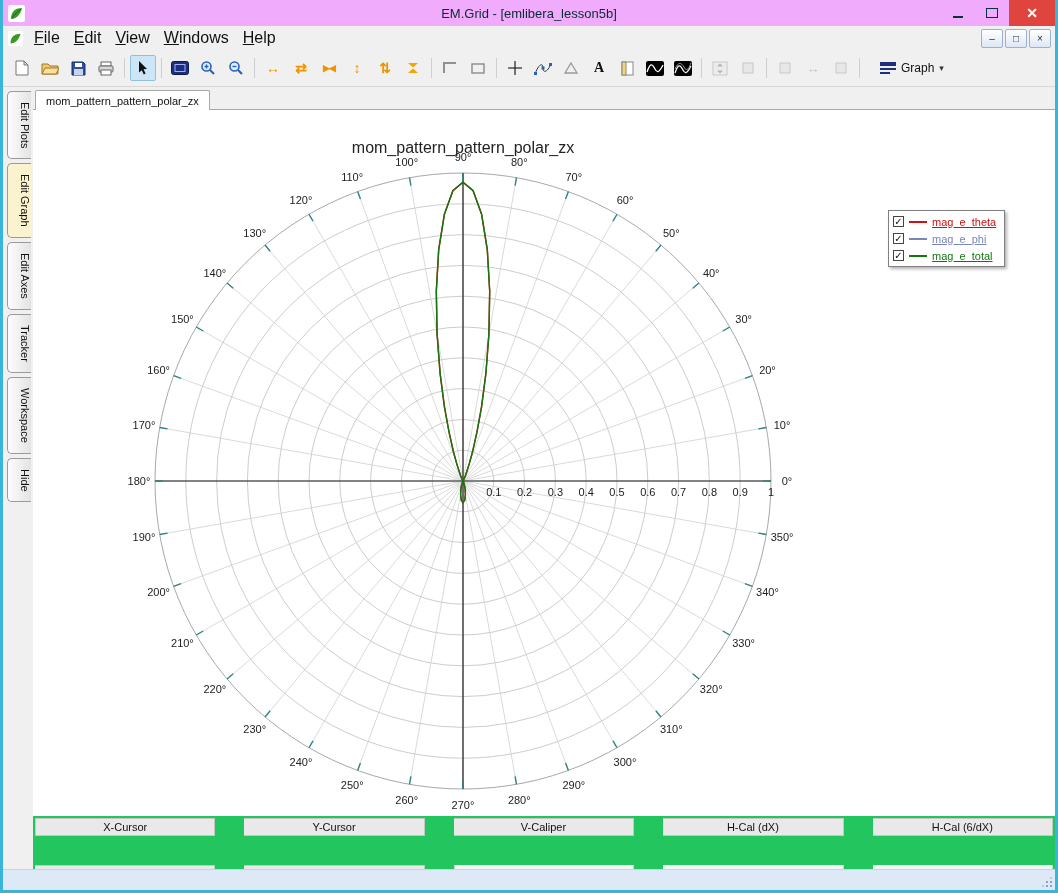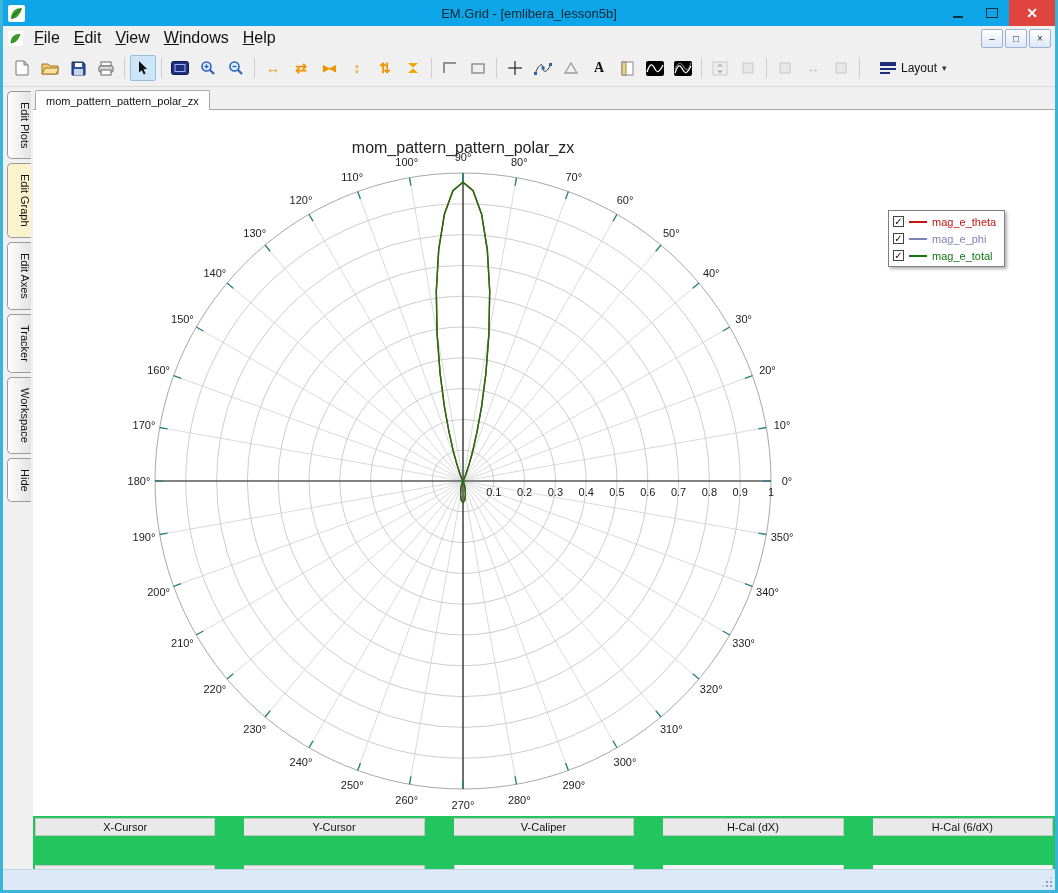--- a/index.html
+++ b/index.html
@@ -1,19 +1,19 @@
 <!DOCTYPE html>
 <html><head>
 <meta charset="utf-8">
 <style>
   html,body{margin:0;padding:0;background:#fff;font-family:"Liberation Sans",sans-serif;}
   .window{width:1058px;height:893px;box-sizing:border-box;border:3px solid #3ab5da;border-top:none;
           display:flex;flex-direction:column;background:#f0f0f0;overflow:hidden;}
   
-  .titlebar{height:26px;background:#0ea5e9;position:relative;display:flex;align-items:center;flex:0 0 auto;}
+  .titlebar{height:26px;background:#f0abfc;position:relative;display:flex;align-items:center;flex:0 0 auto;}
   .app-icon{margin-left:5px;display:flex;}
   .title-text{position:absolute;left:0;right:0;text-align:center;font-size:13px;color:#0a2a33;pointer-events:none;}
   .title-btns{position:absolute;right:0;top:0;height:100%;display:flex;}
   .tbtn{width:34px;height:100%;display:flex;align-items:center;justify-content:center;color:#07323d;}
   .tbtn.close{width:46px;background:#e0443f;color:#fff;font-size:14px;font-weight:bold;}
   .ico-min{width:10px;border-bottom:2px solid #07323d;height:7px;}
   .ico-max{width:10px;height:8px;border:1.5px solid #07323d;}
   
   .menubar{height:24px;display:flex;align-items:center;padding:0 3px;position:relative;flex:0 0 auto;background:#f0f0f0;}
   .menu-logo{display:flex;margin:0 4px 0 2px;}
@@ -46,21 +46,21 @@
   .doc-tab{font-size:11px;color:#111;padding:4px 10px 3px;background:#fff;border:1px solid #a8a8a8;border-bottom:none;
            border-radius:2px 2px 0 0;margin-bottom:-1px;}
   .plot-area{position:relative;height:706px;background:#fff;flex:0 0 auto;}
   #polar-svg{position:absolute;left:0;top:0;}
   #polar-svg text{font-family:"Liberation Sans",sans-serif;}
   .legend{position:absolute;left:855px;top:100px;background:#fff;border:1px solid #808080;
           box-shadow:2px 2px 3px rgba(0,0,0,.3);padding:3px 8px 3px 4px;display:flex;flex-direction:column;gap:2px;}
   .lg-row{display:flex;align-items:center;gap:5px;height:15px;}
   .lg-cb{width:11px;height:11px;box-sizing:border-box;border:1px solid #444;background:#fff;font-size:10px;line-height:9px;text-align:center;color:#111;}
   .lg-line{width:18px;height:0;border-top:2px solid #000;}
-  .lg-label{font-size:11px;}
+  .lg-label{font-size:11px;text-decoration:underline;}
   
   .readout{margin:2px 2px 4px 2px;display:grid;grid-template-columns:repeat(5,1fr);flex:0 0 auto;gap:29px;}
   .ro-h{background:#e9e9e9;border:1px solid #c6c6c6;border-left:none;font-size:11px;color:#111;text-align:center;padding:2px 0;}
   .ro-h.first{border-left:1px solid #c6c6c6;}
   .ro-v{background:#f5f5f5;border:1px solid #d2d2d2;border-top:none;border-left:none;height:14px;font-size:11px;}
   .ro-v.first{border-left:1px solid #d2d2d2;}
   .filler{flex:1;background:#fff;}
   
   .statusbar{height:20px;background:#dde9f7;border-top:1px solid #c4d4ea;position:relative;flex:0 0 auto;}
   .grip{position:absolute;right:2px;bottom:2px;width:12px;height:12px;}
@@ -266,21 +266,21 @@
           <rect x="1" y="1" width="10" height="10" fill="#ddd" stroke="#999"></rect>
         </svg>
       </span>
     <span class="sep"></span>
     <span class="tb layout-btn">
       <svg width="16" height="12">
           <rect x="0" y="0" width="16" height="4" fill="#1d2f7c"></rect>
           <rect x="0" y="6" width="16" height="2" fill="#1d2f7c"></rect>
           <rect x="0" y="10" width="10" height="2" fill="#1d2f7c"></rect>
         </svg>
-      <span>Layout</span>
+      <span>Graph</span>
       <span class="caret">▾</span>
     </span>
   </div>
 
   <div class="client">
     <div class="sidebar" id="sidebar">
         <div class="side-tab">Edit Plots</div>
         <div class="side-tab selected">Edit Graph</div>
         <div class="side-tab">Edit Axes</div>
         <div class="side-tab">Tracker</div>

